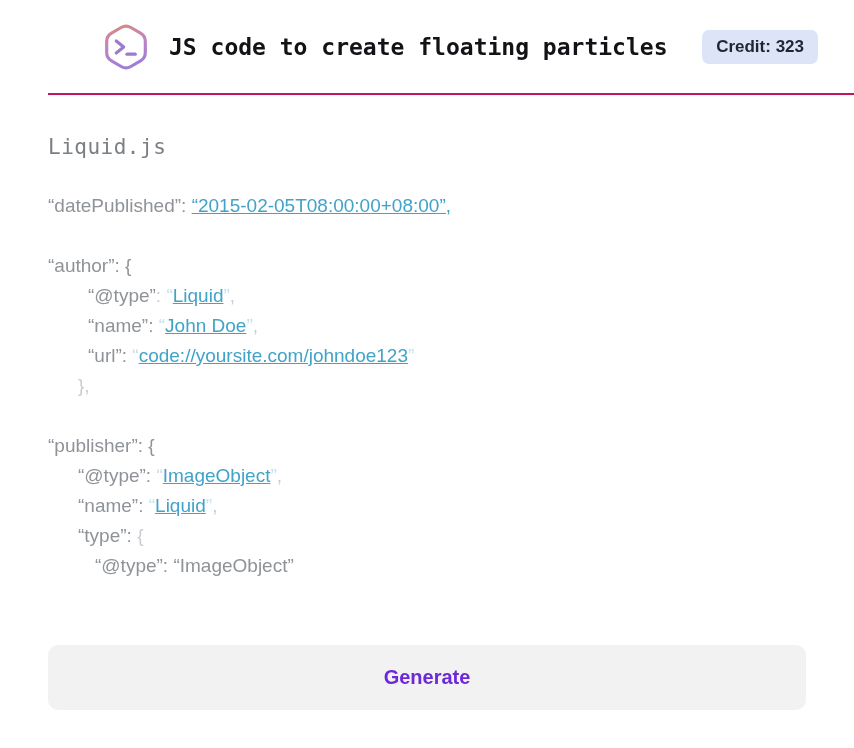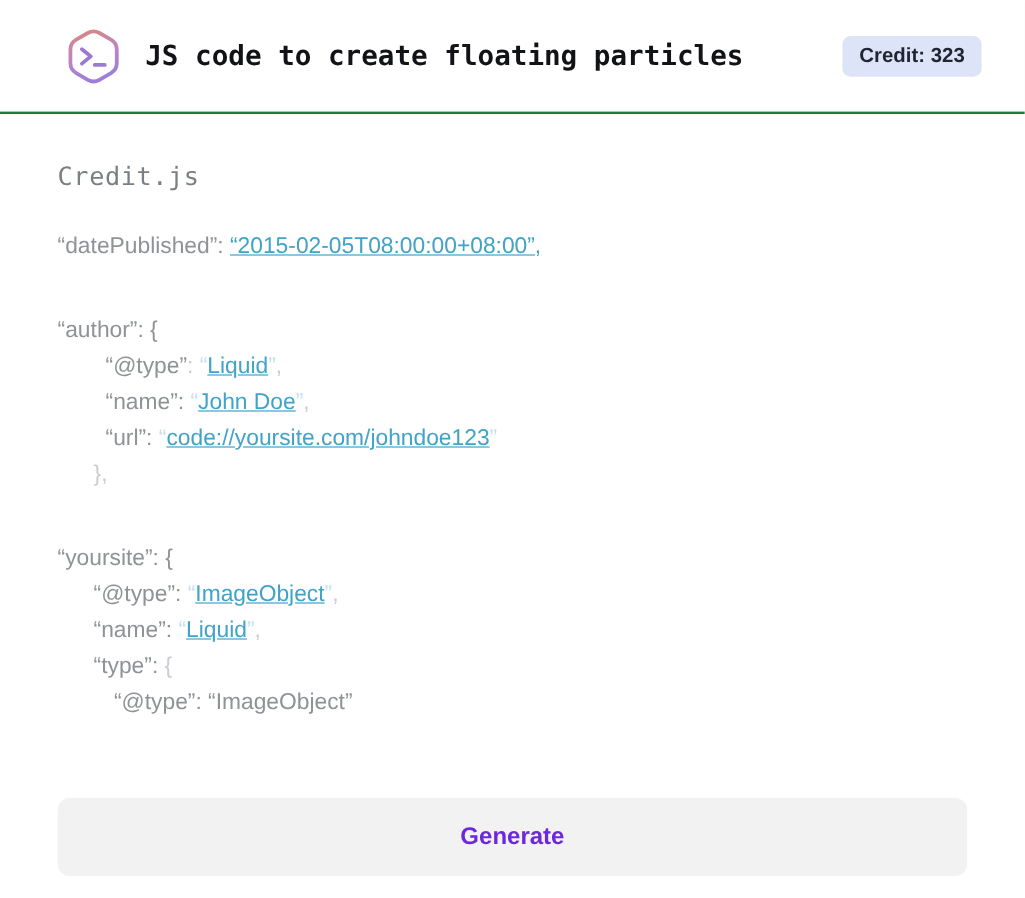--- a/index.html
+++ b/index.html
@@ -8,23 +8,24 @@
     background: #ffffff;
     font-family: "Liberation Sans", sans-serif;
     overflow: hidden;
   }
   
   .header {
     height: 95px;
     display: flex;
     align-items: center;
     padding: 0 36px 0 52px;
-    border-bottom: 2px solid #15803d;
+    border-bottom: 2px solid #be185d;
     box-shadow: 0 1px 0 #f6f6f6;
     background: #ffffff;
+    margin-left: 48px;
   }
   .logo {
     width: 52px; height: 52px;
     flex: 0 0 auto;
     display: block;
   }
   .app-title {
     margin-left: 17px;
     font-family: "DejaVu Sans Mono", monospace;
     font-size: 23px;
@@ -52,21 +53,21 @@
     font-weight: 500;
     color: #7b7f84;
     letter-spacing: 0.5px;
   }
   .code-block {
     margin-top: 32px;
     font-family: "Liberation Sans", sans-serif;
     font-size: 19px;
   }
   .code-line { line-height: 30px; min-height: 30px; white-space: pre; }
-  .code-line.gap { margin-top: 40px; }
+  .code-line.gap { margin-top: 30px; }
   .tok-k  { color: var(--key-gray, #8f9398); }
   .tok-v  { color: var(--value-blue, #41a3c9); text-decoration: underline; }
   .tok-f  { color: var(--faded-gray, #c9cdd2); }
   .tok-fb { color: var(--faded-blue, #c6e1ee); }
   
   .generate-button {
     display: block;
     width: 100%;
     margin-top: 64px;
     height: 65px;
@@ -95,28 +96,28 @@
     <path d="M 22.8 7 Q 28 4 33.2 7 L 43.6 13 Q 48.8 16 48.8 22 L 48.8 34 Q 48.8 40 43.6 43 L 33.2 49 Q 28 52 22.8 49 L 12.4 43 Q 7.2 40 7.2 34 L 7.2 22 Q 7.2 16 12.4 13 Z" fill="none" stroke="url(#hexgrad)" stroke-width="3.4"></path>
     <path d="M 17.5 21.5 L 25.5 28 L 17.5 34.5" fill="none" stroke="#9b7ad0" stroke-width="3.4" stroke-linecap="round" stroke-linejoin="round"></path>
     <path d="M 29 35.7 L 38 35.7" fill="none" stroke="#9b7ad0" stroke-width="3.4" stroke-linecap="round"></path>
   </svg>
   <div class="app-title">JS code to create floating particles</div>
   <div class="spacer"></div>
   <div class="credit-badge">Credit: 323</div>
 </div>
 
 <div class="main">
-  <div class="filename">Credit.js</div>
+  <div class="filename">Liquid.js</div>
   <div class="code-block">
       <div class="code-line" style="padding-left: 0px;"><span class="tok-k">“datePublished”: </span><span class="tok-v">“2015-02-05T08:00:00+08:00”,</span></div>
       <div class="code-line gap" style="padding-left: 0px;"><span class="tok-k">“author”: {</span></div>
       <div class="code-line" style="padding-left: 40px;"><span class="tok-k">“@type”</span><span class="tok-f">: </span><span class="tok-fb">“</span><span class="tok-v">Liquid</span><span class="tok-fb">”</span><span class="tok-f">,</span></div>
       <div class="code-line" style="padding-left: 40px;"><span class="tok-k">“name”: </span><span class="tok-fb">“</span><span class="tok-v">John Doe</span><span class="tok-fb">”</span><span class="tok-f">,</span></div>
       <div class="code-line" style="padding-left: 40px;"><span class="tok-k">“url”: </span><span class="tok-fb">“</span><span class="tok-v">code://yoursite.com/johndoe123</span><span class="tok-fb">”</span></div>
       <div class="code-line" style="padding-left: 30px;"><span class="tok-f">},</span></div>
-      <div class="code-line gap" style="padding-left: 0px;"><span class="tok-k">“yoursite”: {</span></div>
+      <div class="code-line gap" style="padding-left: 0px;"><span class="tok-k">“publisher”: {</span></div>
       <div class="code-line" style="padding-left: 30px;"><span class="tok-k">“@type”: </span><span class="tok-fb">“</span><span class="tok-v">ImageObject</span><span class="tok-fb">”</span><span class="tok-f">,</span></div>
       <div class="code-line" style="padding-left: 30px;"><span class="tok-k">“name”: </span><span class="tok-fb">“</span><span class="tok-v">Liquid</span><span class="tok-fb">”</span><span class="tok-f">,</span></div>
       <div class="code-line" style="padding-left: 30px;"><span class="tok-k">“type”: </span><span class="tok-f">{</span></div>
       <div class="code-line" style="padding-left: 47px;"><span class="tok-k">“@type”: “ImageObject”</span></div>
     </div>
   <button class="generate-button">Generate</button>
 </div>
 
 </body></html>

